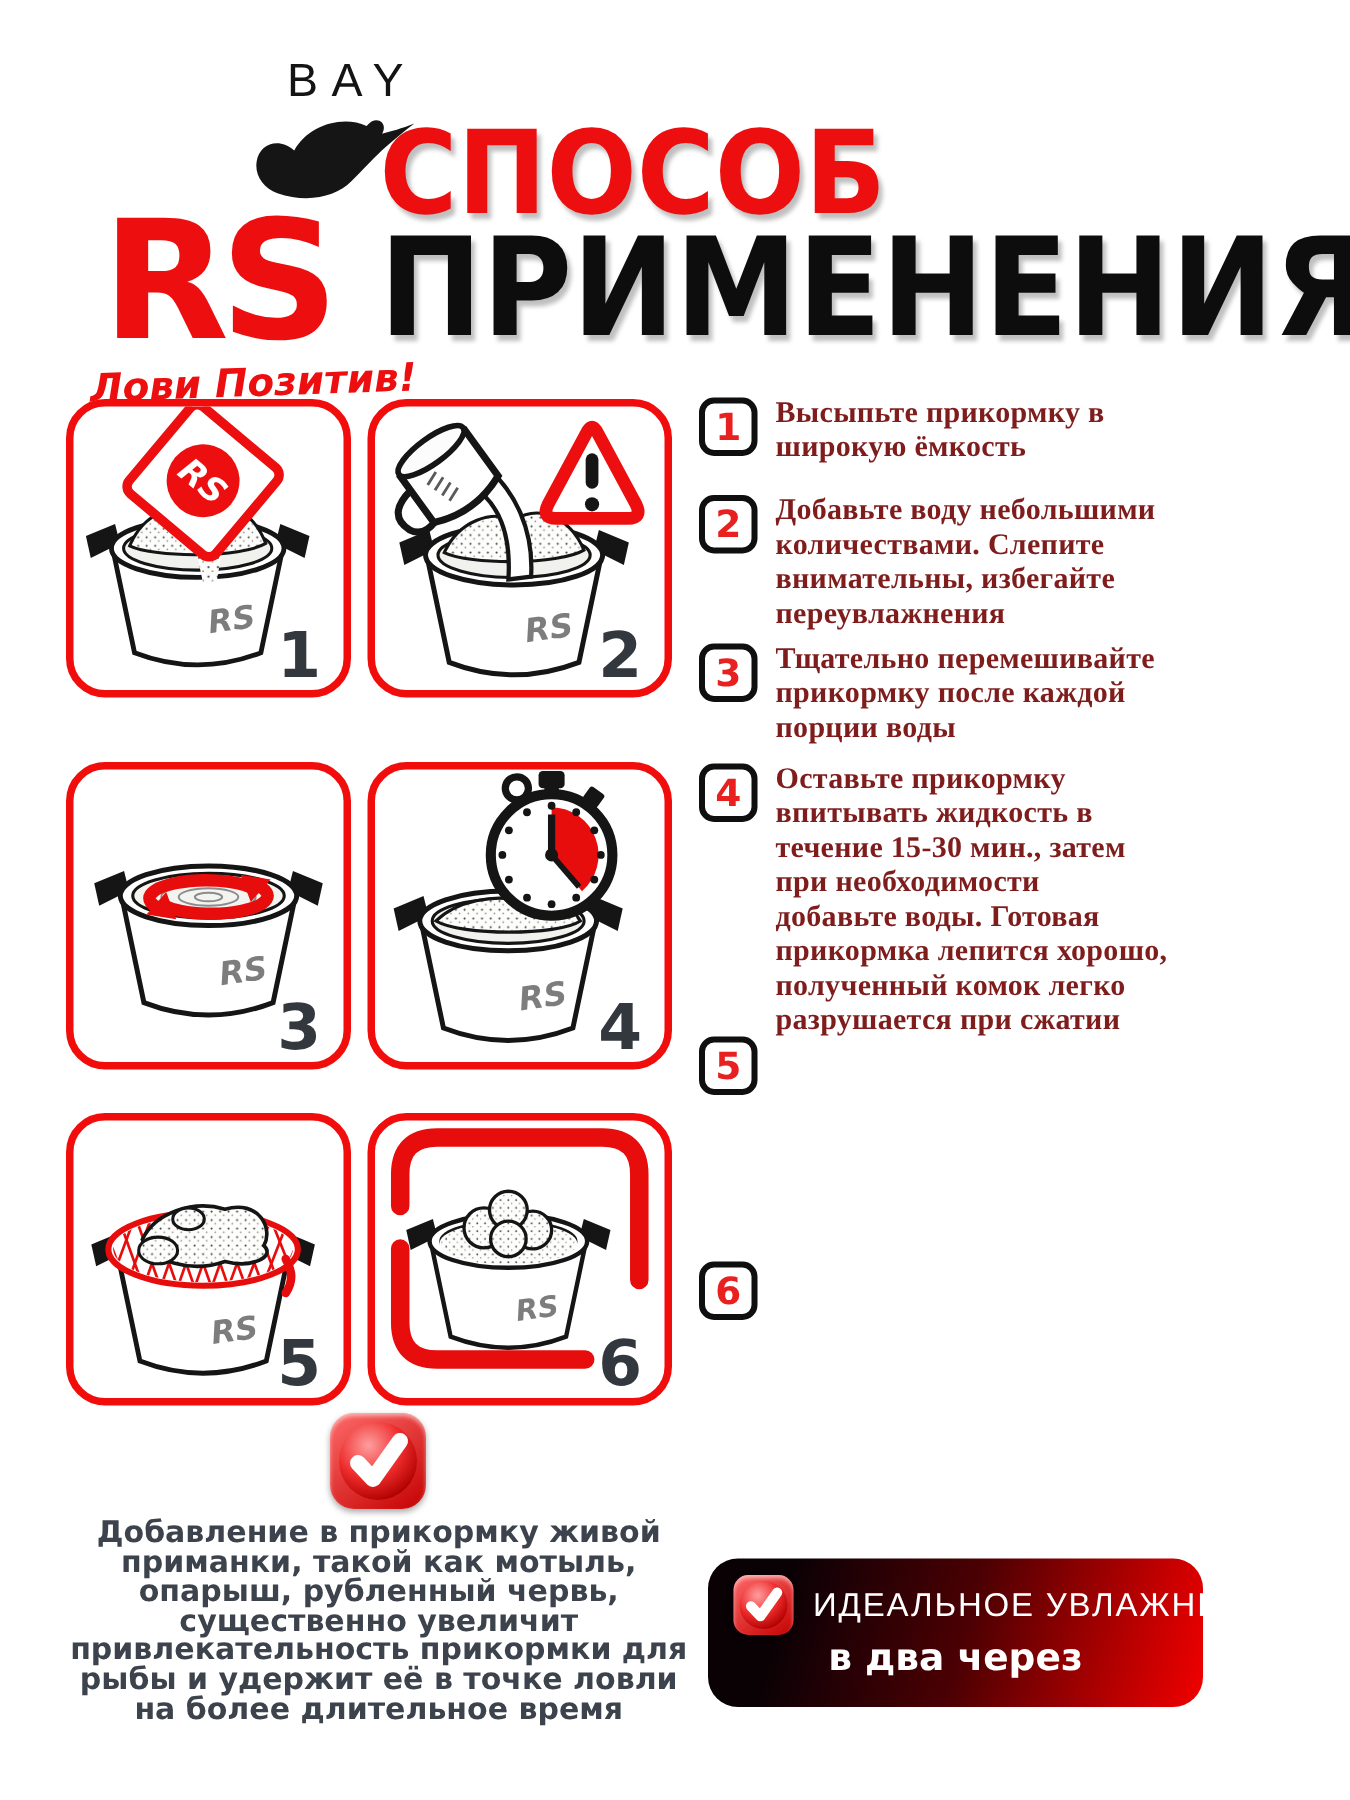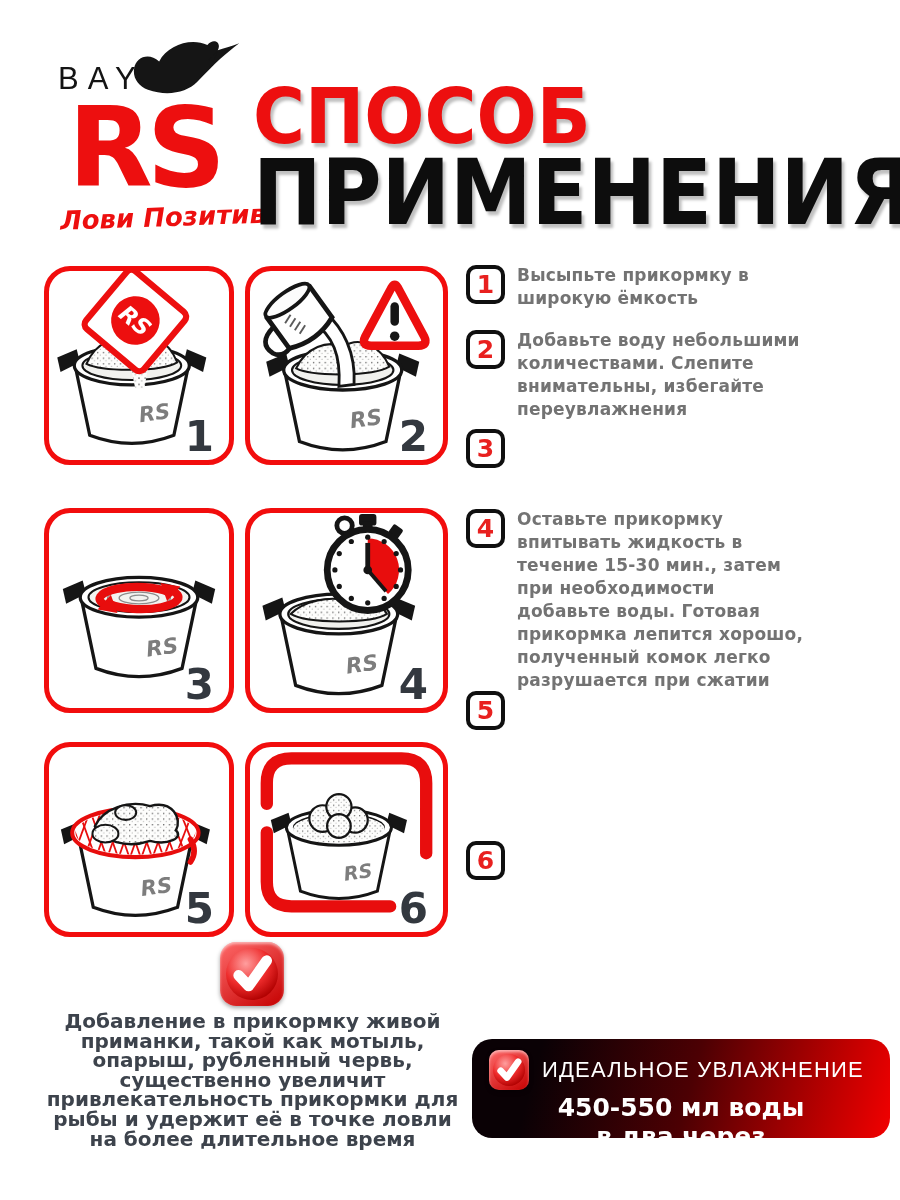--- a/index.html
+++ b/index.html
@@ -1,21 +1,21 @@
 <!DOCTYPE html>
 <html><head>
 <meta charset="utf-8">
 <style>
   html,body{margin:0;padding:0;background:#fff;}
   .page{position:relative;width:900px;height:1200px;background:#fff;overflow:hidden;
         font-family:"DejaVu Sans",sans-serif;}
 
   
   .logo{position:absolute;left:58px;top:38px;width:220px;}
-  .logo-row{display:flex;align-items:flex-end;}
+  .logo-row{display:flex;align-items:flex-end;flex-direction:column;}
   .bay{font-family:"Liberation Sans",sans-serif;font-size:31px;letter-spacing:9px;
        color:#141414;font-weight:400;line-height:1;padding-bottom:8px;}
   .bird{width:112px;height:64px;margin-left:-16px;margin-bottom:0;}
   .rs-big{font-size:110px;font-weight:700;color:#ed0f0f;line-height:.84;
           letter-spacing:-6px;margin:0 0 0 10px;}
   .slogan{font-size:26px;font-style:italic;font-weight:700;color:#ed0f0f;
           transform:rotate(-2deg);margin:8px 0 0 2px;white-space:nowrap;}
 
   
   .title{position:absolute;left:253px;top:82px;}
@@ -34,39 +34,39 @@
               font-weight:700;color:#33383f;line-height:1;}
 
   .rs-mark{font:italic 700 26px "DejaVu Sans",sans-serif;fill:#7d7d7d;}
   .bag-rs{font:italic 700 25px "DejaVu Sans",sans-serif;fill:#ffffff;text-anchor:middle;}
 
   
   .step{position:absolute;left:466px;width:424px;display:flex;align-items:flex-start;}
   .badge{flex:none;width:31px;height:31px;border:4px solid #0f0f0f;border-radius:10px;
          background:#fff;display:flex;align-items:center;justify-content:center;
          color:#e8201f;font-size:25px;font-weight:700;margin-top:1px;}
-  .step p{margin:0 0 0 12px;font-size:17px;font-weight:700;color:#737373;
-          line-height:23px;letter-spacing:.2px;white-space:pre-line;}
+  .step p{margin:0 0 0 12px;font-size:20px;font-weight:700;color:#7f1d1d;
+          line-height:23px;letter-spacing:.2px;white-space:pre-line;font-family:Liberation Serif, serif;}
 
   
   .check3d{position:relative;background:linear-gradient(145deg,#ff6a6a,#c40000);
            box-shadow:0 2px 4px rgba(0,0,0,.35), inset 0 2px 3px rgba(255,255,255,.55);}
   .check3d::before{content:"";position:absolute;inset:9%;border-radius:50%;
            background:radial-gradient(circle at 38% 30%,#ff9e9e 0%,#ee2c2c 45%,#b00000 78%,#870000 100%);}
   .check3d svg{position:absolute;inset:0;width:100%;height:100%;}
   .check-big{width:64px;height:64px;border-radius:16px;margin:0 auto;}
   .check-small{flex:none;width:40px;height:40px;border-radius:10px;}
 
   
   .tip{position:absolute;left:44px;top:942px;width:416px;text-align:center;}
   .tip p{margin:6px 0 0 1px;font-size:20px;font-weight:700;color:#3d434c;
          line-height:19.6px;white-space:pre-line;}
 
   
-  .hydro{position:absolute;left:472px;top:1039px;width:418px;height:99px;
+  .hydro{position:absolute;left:472px;top:1039px;width:330px;height:99px;
          border-radius:20px;box-sizing:border-box;
          background:linear-gradient(105deg,#0a0105 16%,#4c0003 52%,#c30000 86%,#f20000 100%);}
   .hydro-top{display:flex;align-items:center;gap:13px;padding:11px 14px 0 17px;}
   .hydro-title{font-family:"Liberation Sans",sans-serif;font-size:22px;font-weight:400;
                letter-spacing:1.2px;color:#fff;white-space:nowrap;}
   .hydro-amount{font-size:25px;font-weight:700;color:#fff;text-align:center;margin-top:3px;}
   .hydro-stages{font-size:25px;font-weight:700;color:#fff;text-align:center;}
 </style>
 </head>
 <body>
@@ -329,20 +329,23 @@
   </div>
   <div class="step" style="top:329px;">
     <span class="badge">2</span>
     <p>Добавьте воду небольшими
 количествами. Слепите
 внимательны, избегайте
 переувлажнения</p>
   </div>
   <div class="step" style="top:428px;">
     <span class="badge">3</span>
+    <p>Тщательно перемешивайте
+прикормку после каждой
+порции воды</p>
   </div>
   <div class="step" style="top:508px;">
     <span class="badge">4</span>
     <p>Оставьте прикормку
 впитывать жидкость в
 течение 15-30 мин., затем
 при необходимости
 добавьте воды. Готовая
 прикормка лепится хорошо,
 полученный комок легко
@@ -372,17 +375,16 @@
 
   <div class="hydro">
     <div class="hydro-top">
       <div class="check3d check-small">
         <svg viewBox="0 0 48 48">
             <path d="M14 25 L21.5 33 L35 14" stroke="#fff" stroke-width="8" fill="none" stroke-linecap="round" stroke-linejoin="round"></path>
           </svg>
       </div>
       <div class="hydro-title">ИДЕАЛЬНОЕ УВЛАЖНЕНИЕ</div>
     </div>
-    <div class="hydro-amount">450-550 мл воды</div>
     <div class="hydro-stages">в два через</div>
   </div>
 
 </div>
 
 </body></html>

